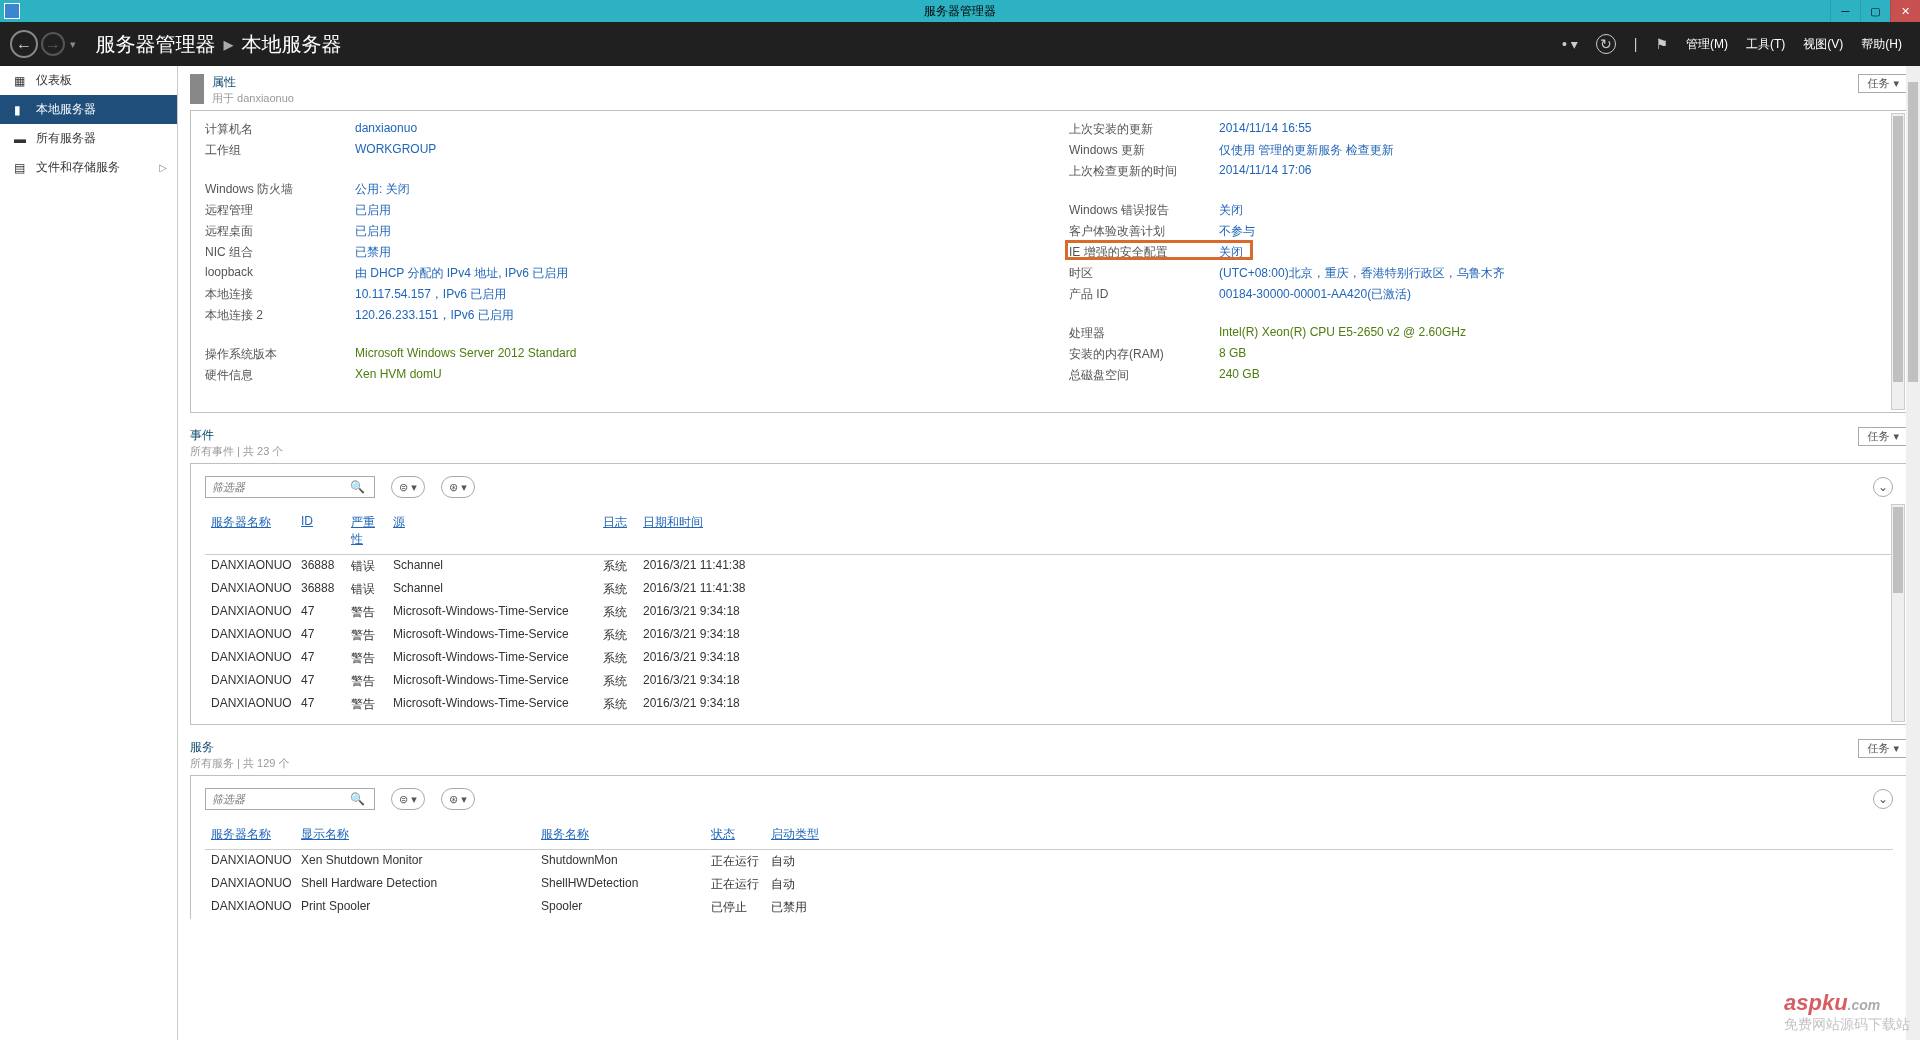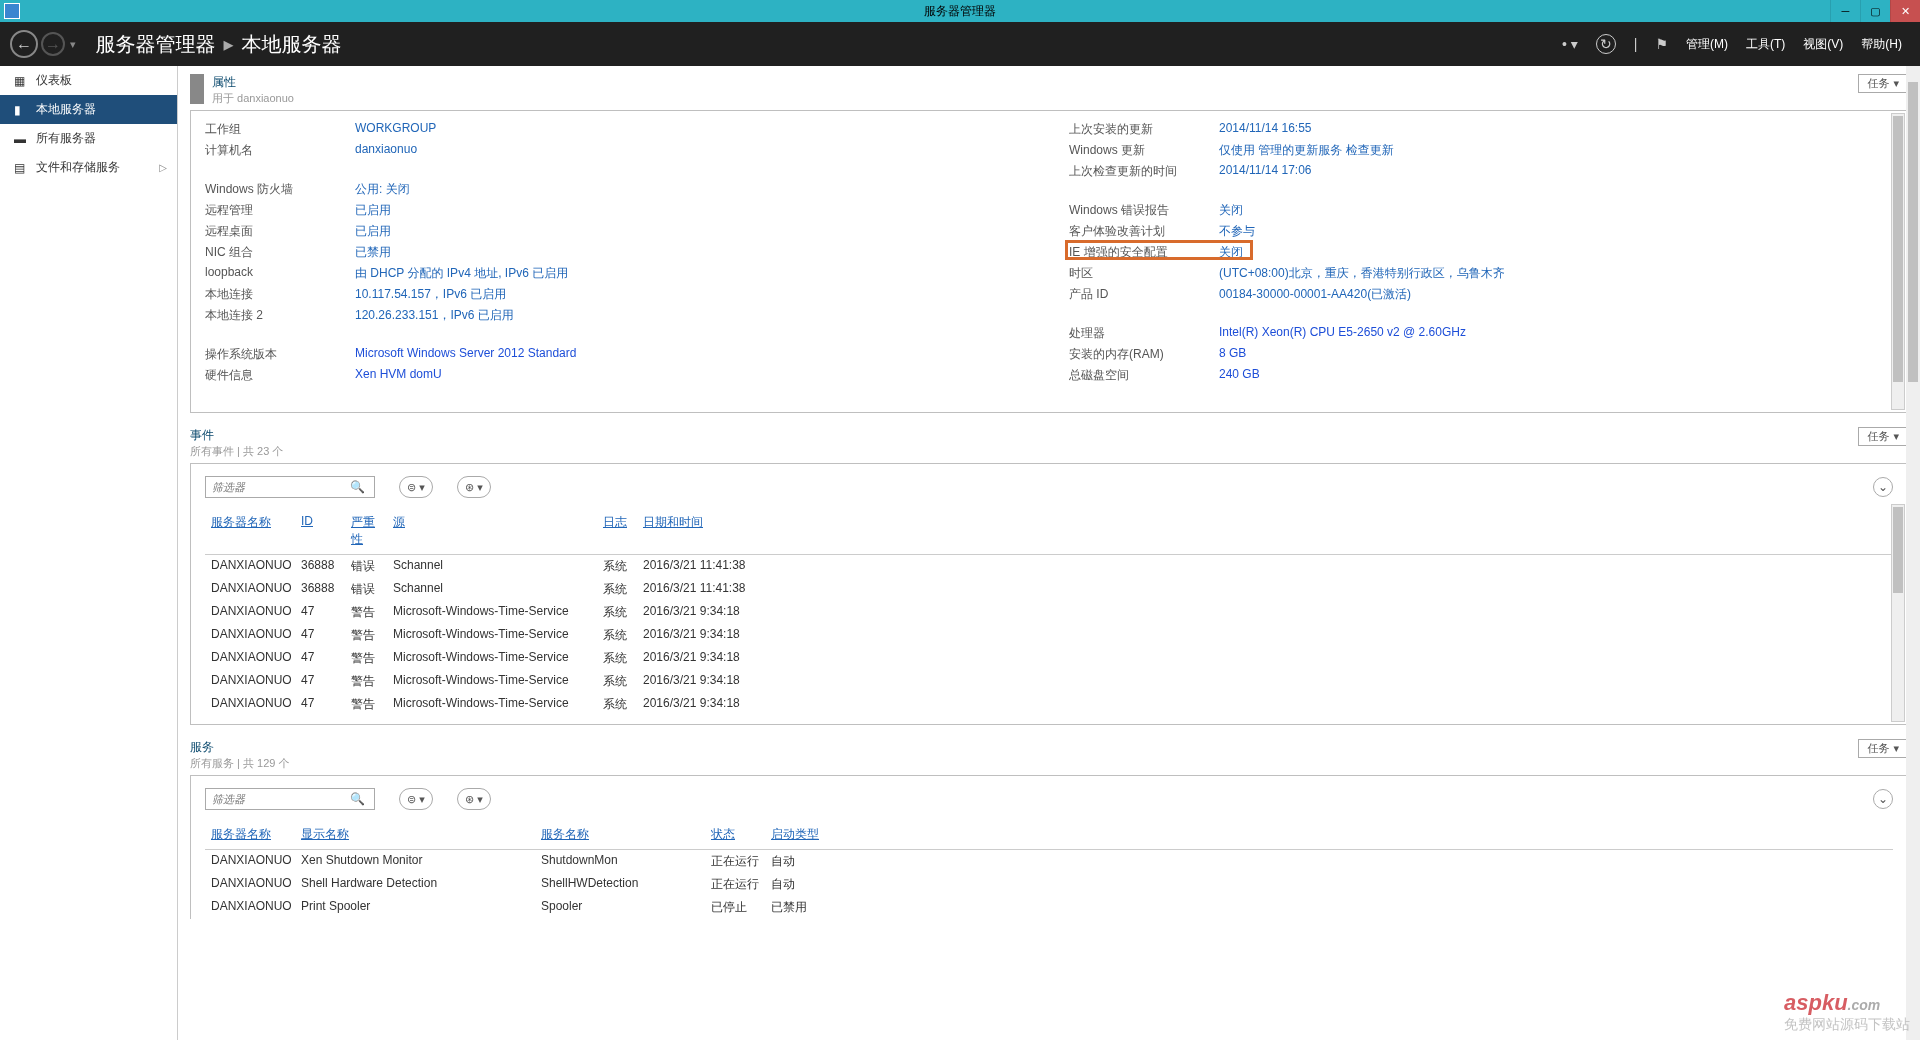--- a/index.html
+++ b/index.html
@@ -31,23 +31,23 @@
 .section-header .titles .t1 { font-size: 12px; color: #0c4a6e; }
 .section-header .titles .t2 { font-size: 11px; color: #999; }
 .tasks-btn { margin-left: auto; border: 1px solid #aaa; padding: 1px 8px; font-size: 11px; color: #555; display: flex; align-items: center; gap: 4px; }
 .panel { border: 1px solid #bfbfbf; padding: 8px 14px; margin-bottom: 10px; position: relative; }
 .props { display: flex; gap: 40px; }
 .props .col { flex: 1; }
 .props .group { margin-bottom: 18px; }
 .props .row { display: flex; padding: 2px 0; font-size: 12px; }
 .props .row .label { width: 150px; color: #555; }
 .props .row .value { color: #2166b8; }
-.props .row .value.plain { color: #1d4ed8; }
+.props .row .value.plain { color: #4d7c0f; }
 .highlight-box { border: 3px solid #d86b2c; position: absolute; }
-.filterbar { display: flex; align-items: center; gap: 24px; padding: 4px 0 10px 0; }
+.filterbar { display: flex; align-items: center; gap: 16px; padding: 4px 0 10px 0; }
 .filterbar .search { border: 1px solid #aaa; display: flex; align-items: center; width: 170px; height: 22px; }
 .filterbar .search input { border: none; outline: none; width: 140px; padding: 0 6px; font-size: 11px; font-style: italic; color: #888; }
 .filterbar .search .mag { width: 24px; text-align: center; color: #555; }
 .filterbar .pill { width: 34px; height: 22px; border: 1px solid #aaa; border-radius: 11px; display: flex; align-items: center; justify-content: center; color: #555; font-size: 11px; }
 .filterbar .collapse { margin-left: auto; width: 20px; height: 20px; border: 1px solid #aaa; border-radius: 50%; display: flex; align-items: center; justify-content: center; color: #555; }
 .tablehdr { display: flex; border-bottom: 1px solid #ccc; padding: 4px 0; font-size: 12px; color: #2166b8; text-decoration: underline; }
 .tablehdr div, .tablerow div { padding: 2px 6px; }
 .tablerow { display: flex; font-size: 12px; color: #333; padding: 1px 0; }
 .c-srv { width: 90px; }
 .c-id { width: 50px; }
@@ -136,26 +136,26 @@
         <span>任务</span>
         <span>▾</span>
       </div>
     </div>
 
     <div class="panel" id="props-panel">
       <div class="props" id="props-container">
           <div class="col">
             <div class="group">
               <div class="row">
+                <div class="label">计算机名</div>
+                <div class="value">danxiaonuo</div>
+              </div>
+              <div class="row">
                 <div class="label">工作组</div>
                 <div class="value">WORKGROUP</div>
-              </div>
-              <div class="row">
-                <div class="label">计算机名</div>
-                <div class="value">danxiaonuo</div>
               </div>
             </div>
             <div class="group">
               <div class="row">
                 <div class="label">Windows 防火墙</div>
                 <div class="value">公用: 关闭</div>
               </div>
               <div class="row">
                 <div class="label">远程管理</div>
                 <div class="value">已启用</div>

